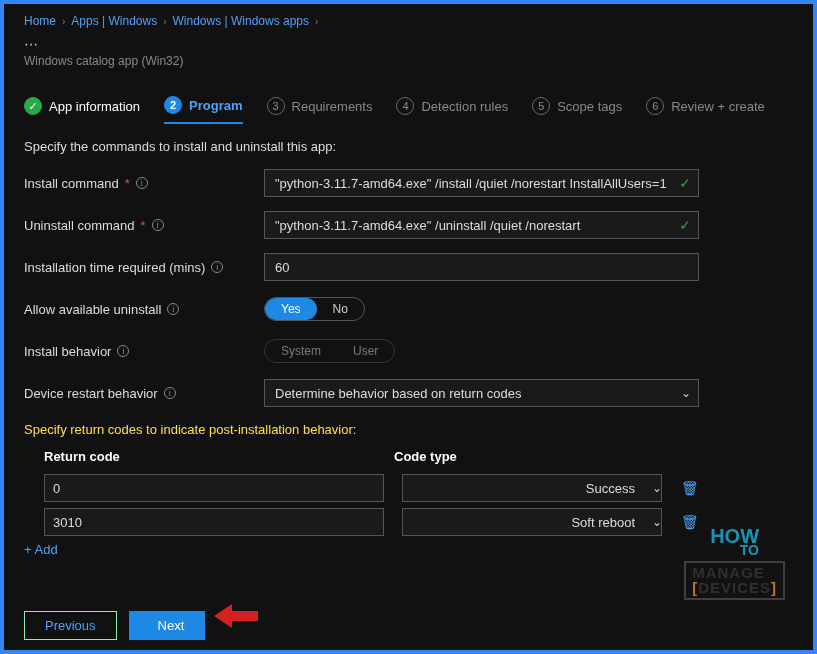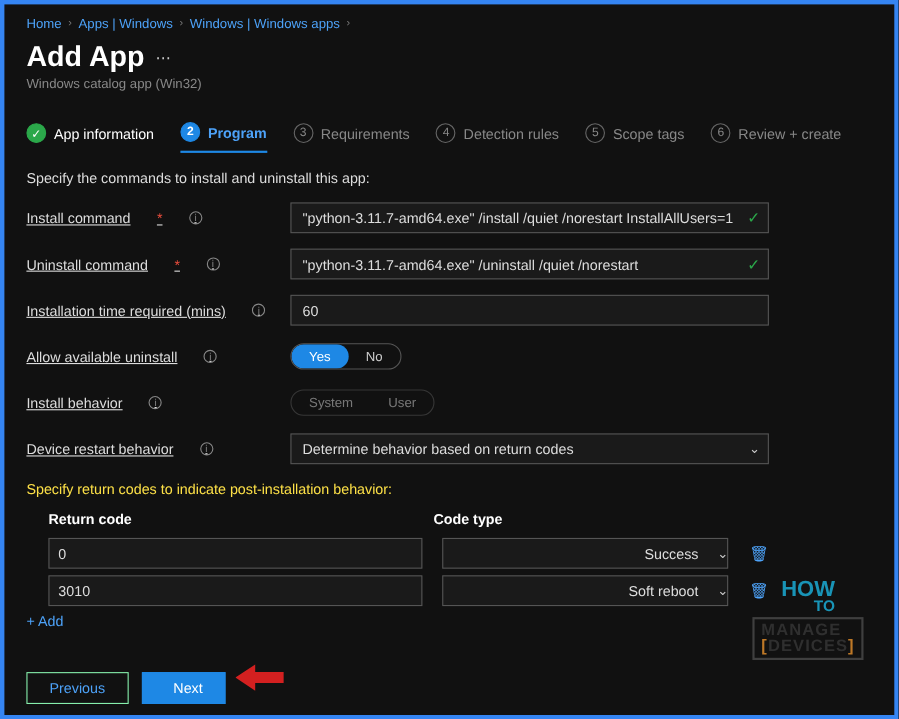--- a/index.html
+++ b/index.html
@@ -82,22 +82,21 @@
       align-items: center;
       margin-bottom: 12px;
       min-height: 30px;
     }
     .form-label {
       width: 240px;
       font-size: 13px;
       color: #ddd;
       display: flex;
       align-items: center;
-      gap: 24px;
-      text-decoration: underline;
+      gap: 6px;
     }
     .req { color: #e74c3c; }
     .info-icon {
       width: 12px; height: 12px; border: 1px solid #888; border-radius: 50%;
       display: inline-flex; align-items: center; justify-content: center;
       font-size: 9px; color: #888; cursor: pointer;
     }
     .form-control { flex: 0 0 435px; }
     .input-wrap {
       position: relative;
@@ -231,21 +230,20 @@
     <div class="breadcrumb">
       <a>Home</a>
       <span class="sep">›</span>
       <a>Apps | Windows</a>
       <span class="sep">›</span>
       <a>Windows | Windows apps</a>
       <span class="sep">›</span>
     </div>
 
     <div class="title-row">
-      <h1>Add App</h1>
       <span class="more-dots">⋯</span>
     </div>
     <div class="subtitle">Windows catalog app (Win32)</div>
 
     <div class="steps">
       <div class="step completed">
         <span class="circle">✓</span>
         <span>App information</span>
       </div>
       <div class="step active">

